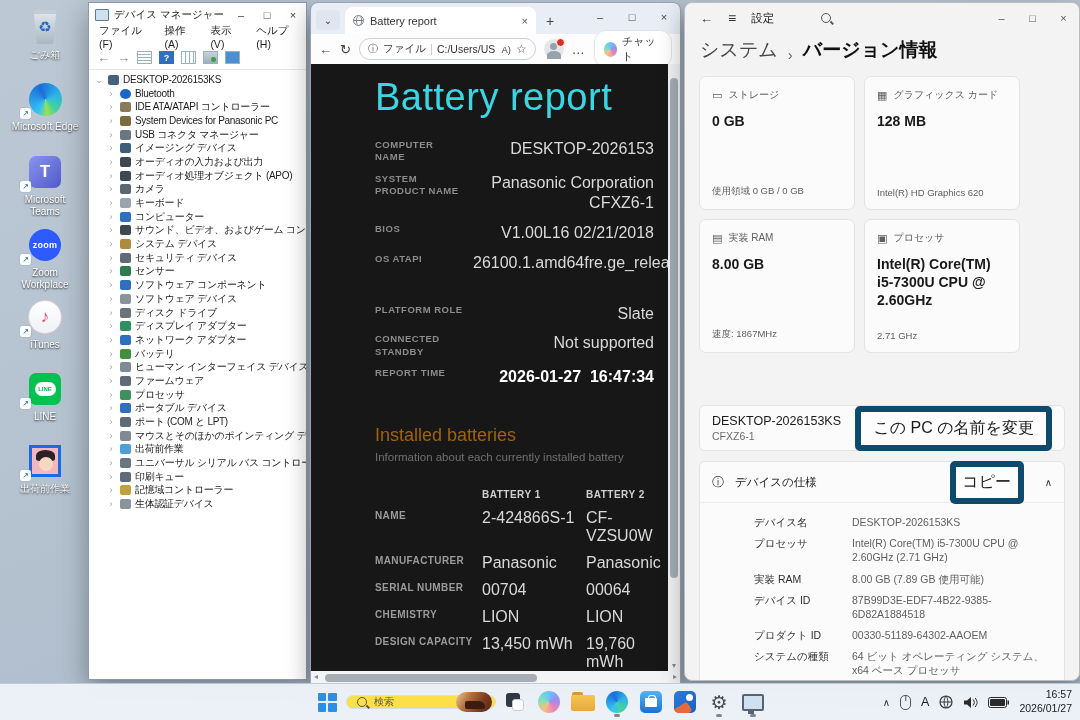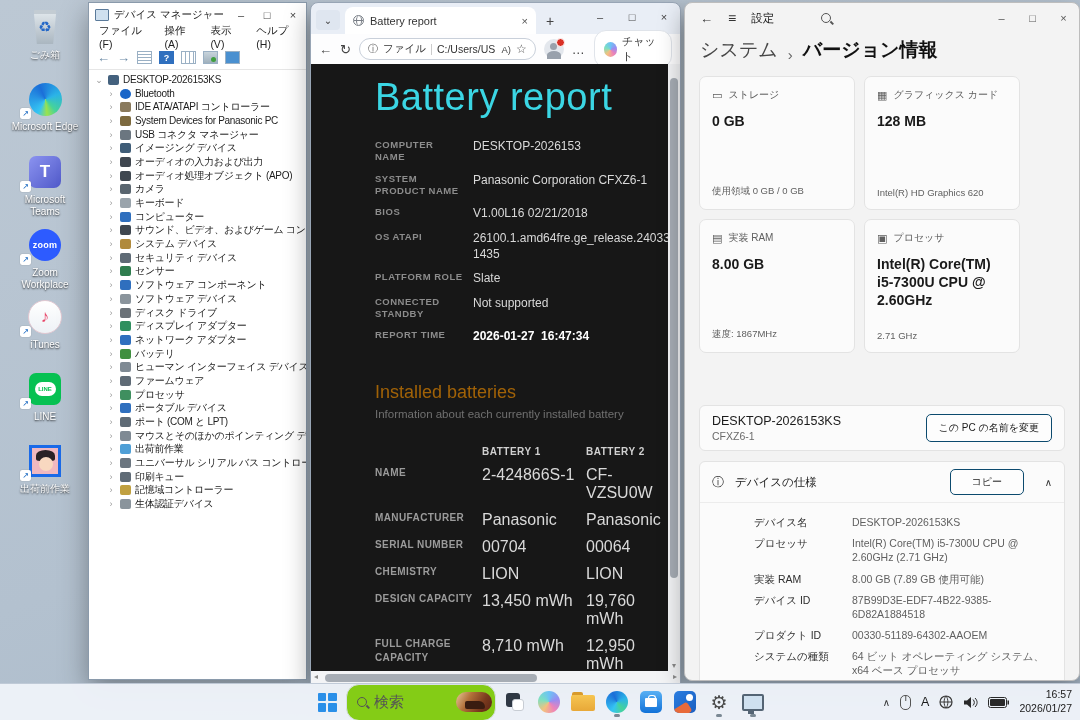--- a/index.html
+++ b/index.html
@@ -87,21 +87,21 @@
   .avdot{position:absolute;top:-1px;right:-1px;width:7px;height:7px;border-radius:50%;background:#d93025;border:1px solid #fff;z-index:2;}
   .e-more{font-size:13px;color:#444;letter-spacing:1px;}
   .e-chat{display:flex;align-items:center;gap:5px;padding:3px 9px;border-radius:12px;background:#fff;border:1px solid #e0e4ea;font-size:11px;color:#333;}
   .copi{width:15px;height:15px;border-radius:50%;background:conic-gradient(from 0deg,#6cc3f5,#9a8cf0,#ee83b8,#f3c27e,#7de0c0,#6cc3f5);}
   .e-content{position:absolute;left:0;right:0;top:61px;bottom:13px;background:#171717;overflow:hidden;}
   .br-inner{padding:12px 26px 0 64px;}
   .br-title{font-size:38px;font-weight:300;color:#3bd6e4;letter-spacing:.5px;}
   .br-fields{margin-top:20px;}
   .br-frow{display:grid;grid-template-columns:88px 1fr;column-gap:10px;margin-bottom:9px;}
   .br-flab{font-size:9.5px;font-weight:bold;color:#8c8c8c;letter-spacing:.5px;line-height:1.3;}
-  .br-fval{font-size:12px;color:#d9d9d9;line-height:1.3;white-space:pre-wrap;}
+  .br-fval{font-size:16px;color:#d9d9d9;line-height:1.3;white-space:pre-wrap;text-align:right;}
   .br-sec{margin-top:37px;font-size:18px;color:#a16207;}
   .br-sub{margin-top:5px;font-size:11.5px;color:#707070;}
   .br-table{margin-top:26px;}
   .br-trow{display:grid;grid-template-columns:103px 100px 1fr;column-gap:4px;margin-bottom:9px;}
   .br-thead span{font-size:10px;font-weight:bold;color:#d0d0d0;letter-spacing:.5px;}
   .br-tlab{font-size:10px;font-weight:bold;color:#9b9b9b;letter-spacing:.4px;line-height:1.35;}
   .br-tval{font-size:16px;color:#d9d9d9;}
   .e-vsb{position:absolute;right:0;top:0;bottom:0;width:12px;background:#f3f4f6;}
   .e-vthumb{position:absolute;left:2px;top:14px;width:8px;height:500px;border-radius:4px;background:#a7adb5;}
   .e-vdown{position:absolute;bottom:1px;left:0;right:0;text-align:center;font-size:8px;color:#8a8a8a;}
@@ -130,42 +130,42 @@
   .card{background:#fbfbfb;border:1px solid #e3e3e3;border-radius:7px;height:110px;padding:11px 12px;
         box-sizing:content-box;display:flex;flex-direction:column;}
   .card-head{display:flex;align-items:center;gap:6px;font-size:10px;color:#606060;}
   .card-ico{font-size:11px;color:#606060;}
   .card-val{margin-top:10px;font-size:14px;font-weight:700;color:#1a1a1a;line-height:1.3;}
   .card-cap{margin-top:auto;font-size:9.5px;color:#606060;}
   .s-rename{margin-top:52px;height:44px;background:#fbfbfb;border:1px solid #e3e3e3;border-radius:6px;
         display:flex;align-items:center;padding:0 12px;}
   .s-dev{font-size:12.5px;color:#1a1a1a;}
   .s-model{font-size:10.5px;color:#6a6a6a;margin-top:2px;}
-  .s-btn{margin-left:auto;padding:6px 12px;font-size:10px;background:#fdfdfd;border:1px solid #0c4a6e;
+  .s-btn{margin-left:auto;padding:6px 12px;font-size:16px;background:#fdfdfd;border:6px solid #0c4a6e;
         border-radius:5px;color:#1a1a1a;font-family:inherit;}
   .s-spec{margin-top:10px;background:#fbfbfb;border:1px solid #e3e3e3;border-radius:6px;}
   .s-spec-head{height:40px;display:flex;align-items:center;gap:11px;padding:0 12px;}
   .s-info{font-size:12px;color:#333;}
   .s-spec-title{font-size:11.5px;color:#1a1a1a;}
   .s-copy{margin-left:auto;width:74px;padding:5px 0;text-align:center;}
   .s-chev{font-size:10px;color:#333;margin-left:10px;}
   .s-spec-body{border-top:1px solid #ececec;padding:12px 10px 10px 54px;}
   .s-srow{display:grid;grid-template-columns:86px 1fr;column-gap:12px;margin-bottom:7px;}
   .s-slab{font-size:10.5px;color:#2e2e2e;line-height:1.35;}
   .s-sval{font-size:10.5px;color:#606060;line-height:1.35;}
   
   .taskbar{position:absolute;left:0;right:0;bottom:0;height:36px;background:rgba(238,243,249,.96);
       border-top:1px solid rgba(110,130,155,.35);}
   .tb-center{position:absolute;left:312px;top:0;bottom:0;display:flex;align-items:center;gap:4px;}
   .tbslot{width:30px;height:30px;border-radius:4px;display:flex;align-items:center;justify-content:center;position:relative;}
   .rundot{position:absolute;bottom:0;left:50%;transform:translateX(-50%);width:6px;height:3px;border-radius:2px;background:#7a8894;}
   .winlogo{width:19px;height:19px;display:grid;grid-template-columns:8.5px 8.5px;grid-template-rows:8.5px 8.5px;gap:2px;}
   .winlogo span{background:#2a8fe8;border-radius:1px;}
-  .tb-search{width:150px;height:37px;background:#84cc16;border:1px solid #d8dfe8;border-radius:13px;
-      display:flex;align-items:center;gap:7px;padding:0 3px 0 10px;font-size:15px;color:#555;box-sizing:border-box;}
+  .tb-search{width:150px;height:14px;background:#fde047;border:1px solid #d8dfe8;border-radius:13px;
+      display:flex;align-items:center;gap:7px;padding:0 3px 0 10px;font-size:10px;color:#555;box-sizing:border-box;}
   .tb-shimg{margin-left:auto;width:36px;height:20px;border-radius:10px;
       background:linear-gradient(120deg,#e8c89a 0%,#b2703a 35%,#7a3a1e 70%,#5a2414 100%);position:relative;overflow:hidden;}
   .tb-shimg::after{content:'';position:absolute;left:9px;top:9px;width:20px;height:8px;background:#3a1c10;border-radius:2px 6px 2px 2px;}
   .tv{position:relative;width:22px;height:22px;}
   .tv-b{position:absolute;left:2px;top:2px;width:14px;height:14px;background:#2f3844;border-radius:3px;}
   .tv-f{position:absolute;right:2px;bottom:2px;width:12px;height:12px;background:#fff;border:1px solid #c8cdd4;border-radius:3px;box-sizing:border-box;}
   .copi-lg{width:22px;height:22px;border-radius:50%;background:conic-gradient(from 0deg,#6cc3f5,#9a8cf0,#ee83b8,#f3c27e,#7de0c0,#6cc3f5);}
   .folder{position:relative;width:24px;height:20px;}
   .folder::before{content:'';position:absolute;left:1px;top:0;width:11px;height:6px;background:#d89a2c;border-radius:2px 2px 0 0;}
   .folder::after{content:'';position:absolute;left:0;top:3px;width:24px;height:16px;background:linear-gradient(#f6c551,#e8a838);border-radius:2px;}

